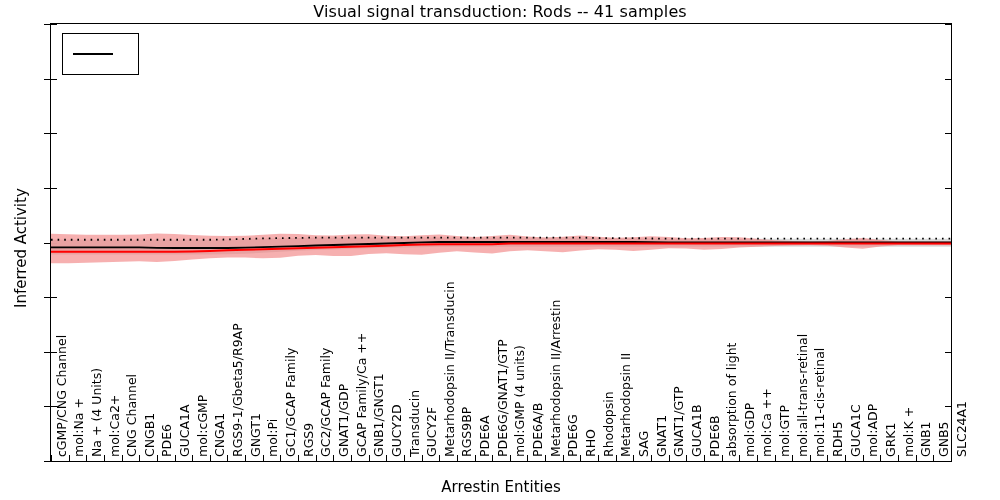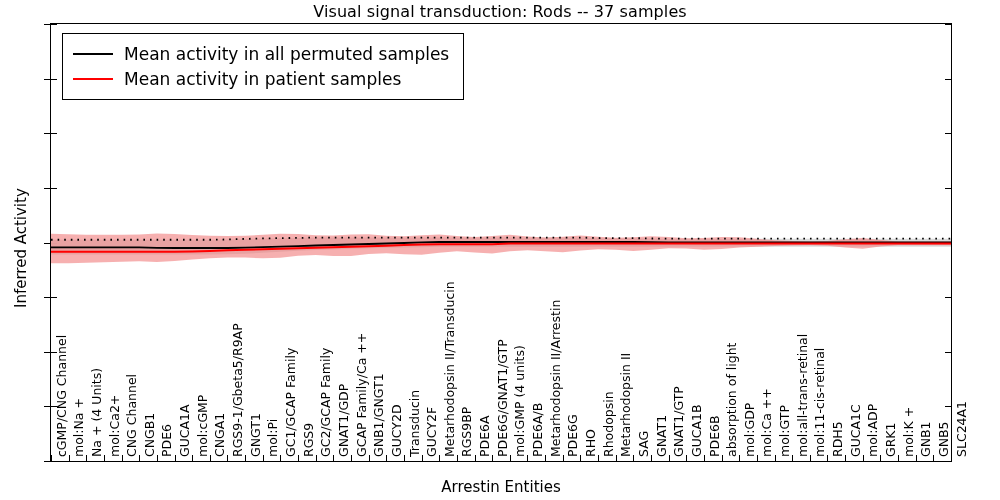--- a/index.html
+++ b/index.html
@@ -134,21 +134,21 @@
     font-size: 17px;
     color: #000000;
     white-space: nowrap;
   }
 </style>
 </head>
 <body>
 
 <div id="figure">
 
-  <div id="chart-title">Visual signal transduction: Rods -- 37 samples</div>
+  <div id="chart-title">Visual signal transduction: Rods -- 41 samples</div>
 
   <div id="ylabel-axis">Inferred Activity</div>
 
   <div id="ylabels-wrap">
       <div class="ytick-mark" style="top: 24px;"></div>
       <div class="ytick-mark inner" style="top: 24px;"></div>
       <div class="ytick-mark" style="left: 945px; top: 24px;"></div>
       <div class="ytick-mark" style="top: 78.625px;"></div>
       <div class="ytick-mark inner" style="top: 78.625px;"></div>
       <div class="ytick-mark" style="left: 945px; top: 78.625px;"></div>
@@ -294,21 +294,16 @@
       <div class="xtick-label" style="left: 937.953px; top: 457px;">GNB5</div>
       <div class="xtick-mark" style="left: 951px; top: 455px;"></div>
       <div class="xtick-label" style="left: 955.6px; top: 457px;">SLC24A1</div>
     </div>
 
   <div id="xlabel-axis">Arrestin Entities</div>
 
   <div id="legend">
     <div class="legend-row">
       <span class="legend-swatch" style="border-top:2.2px solid #000000;"></span>
-      <span class="legend-text">Mean activity in all permuted samples</span>
-    </div>
-    <div class="legend-row">
-      <span class="legend-swatch" style="border-top:2.2px solid #ff0000;"></span>
-      <span class="legend-text">Mean activity in patient samples</span>
     </div>
   </div>
 
 </div>
 
 </body></html>

